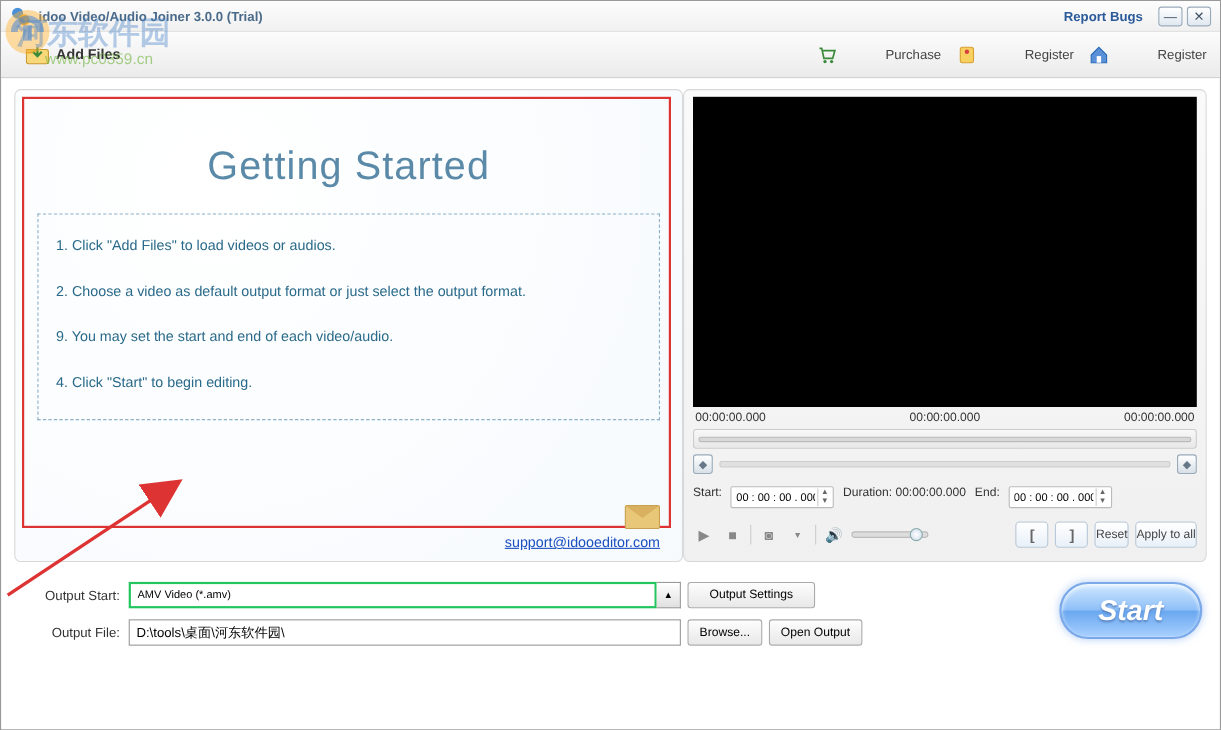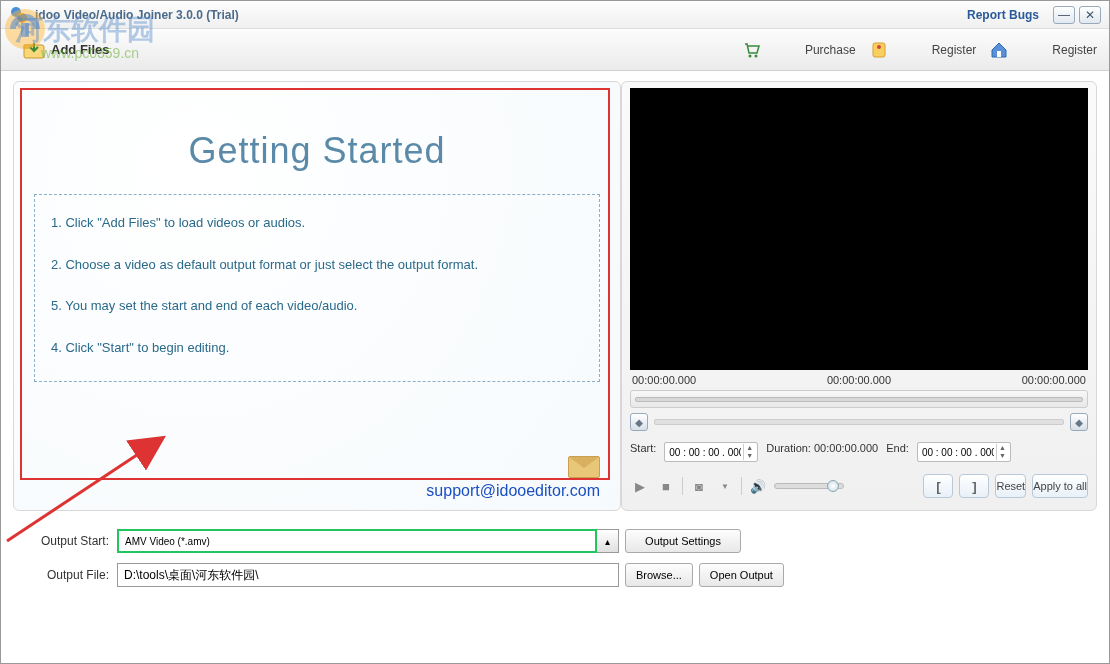--- a/index.html
+++ b/index.html
@@ -23,21 +23,21 @@
     
     .left-panel { flex: 1; border: 1px solid #d8d8d8; border-radius: 6px; background: radial-gradient(circle at 30% 20%, #fff, #f6fafd); padding: 18px 20px; position: relative; }
     .left-inner-frame { position:absolute; top:6px; left:6px; right:10px; bottom:30px; border:2px solid #d33; pointer-events:none; }
     .getting-started { font-size: 36px; font-weight: 300; color: #5a8aa8; text-align: center; margin-top: 30px; margin-bottom: 22px; letter-spacing: 1px; }
     .steps-box { border: 1px dashed #8cb0c8; padding: 18px 16px; }
     .step { font-size: 13px; color: #2a6a8a; line-height: 1.5; margin-bottom: 22px; }
     .step:last-child { margin-bottom: 6px; }
     .envelope-row { position:absolute; bottom:10px; right:20px; text-align:right; }
     .envelope-icon { display:inline-block; width:32px; height:22px; background:#e8c878; border:1px solid #c8a050; border-radius:2px; vertical-align:middle; position:relative; }
     .envelope-icon::before { content:''; position:absolute; top:0;left:0;right:0; height:0; border-left:15px solid transparent; border-right:15px solid transparent; border-top:11px solid #d8b060; }
-    .support-link { display:block; color: #1a4fc0; font-size: 16px; margin-top:4px; cursor:pointer; }
+    .support-link { display:block; color: #1a4fc0; font-size: 13px; text-decoration: underline; margin-top:4px; cursor:pointer; }
     
     .right-panel { width: 476px; border: 1px solid #d8d8d8; border-radius: 6px; padding: 6px 8px 8px 8px; background: linear-gradient(#fafafa,#f0f0f0); }
     .preview-area { width: 100%; height: 282px; background: #000; }
     .time-row { display:flex; justify-content:space-between; font-size:11px; color:#333; padding: 4px 2px; }
     .trackbar { height: 18px; background: linear-gradient(#f8f8f8,#e8e8e8); border:1px solid #ccc; border-radius:3px; position:relative; }
     .trackbar-inner { position:absolute; top:6px; left:4px; right:4px; height:5px; background:#d8d8d8; border:1px solid #bbb; border-radius:2px;}
     .trim-row { display:flex; justify-content:space-between; align-items:center; margin-top:4px; height:20px; }
     .trim-handle { width:18px; height:18px; background:linear-gradient(#fff,#d8e0e8); border:1px solid #9ab; border-radius:3px; display:flex; align-items:center; justify-content:center; cursor:pointer; font-size:10px; color:#678;}
     .trim-bar { flex:1; height:6px; margin:0 6px; background:#e0e0e0; border:1px solid #ccc; border-radius:2px;}
     
@@ -141,21 +141,21 @@
 </div>
 
 <div class="content-row">
 
   <div class="left-panel">
     <div class="left-inner-frame"></div>
     <div class="getting-started">Getting Started</div>
     <div class="steps-box">
       <div class="step">1. Click "Add Files" to load videos or audios.</div>
       <div class="step">2. Choose a video as default output format or just select the output format.</div>
-      <div class="step">5. You may set the start and end of each video/audio.</div>
+      <div class="step">9. You may set the start and end of each video/audio.</div>
       <div class="step">4. Click "Start" to begin editing.</div>
     </div>
     <div class="envelope-row">
       <span class="envelope-icon"></span>
       <a class="support-link">support@idooeditor.com</a>
     </div>
   </div>
 
   <div class="right-panel">
     <div class="preview-area"></div>
@@ -223,13 +223,14 @@
       </div>
       <button class="small-btn" style="width:116px;">Output Settings</button>
     </div>
     <div class="form-row">
       <span class="form-label">Output File:</span>
       <input class="path-input" value="D:\tools\桌面\河东软件园\" style="">
       <button class="small-btn">Browse...</button>
       <button class="small-btn">Open Output</button>
     </div>
   </div>
+  <div class="start-btn">Start</div>
 </div>
 
 </body></html>

